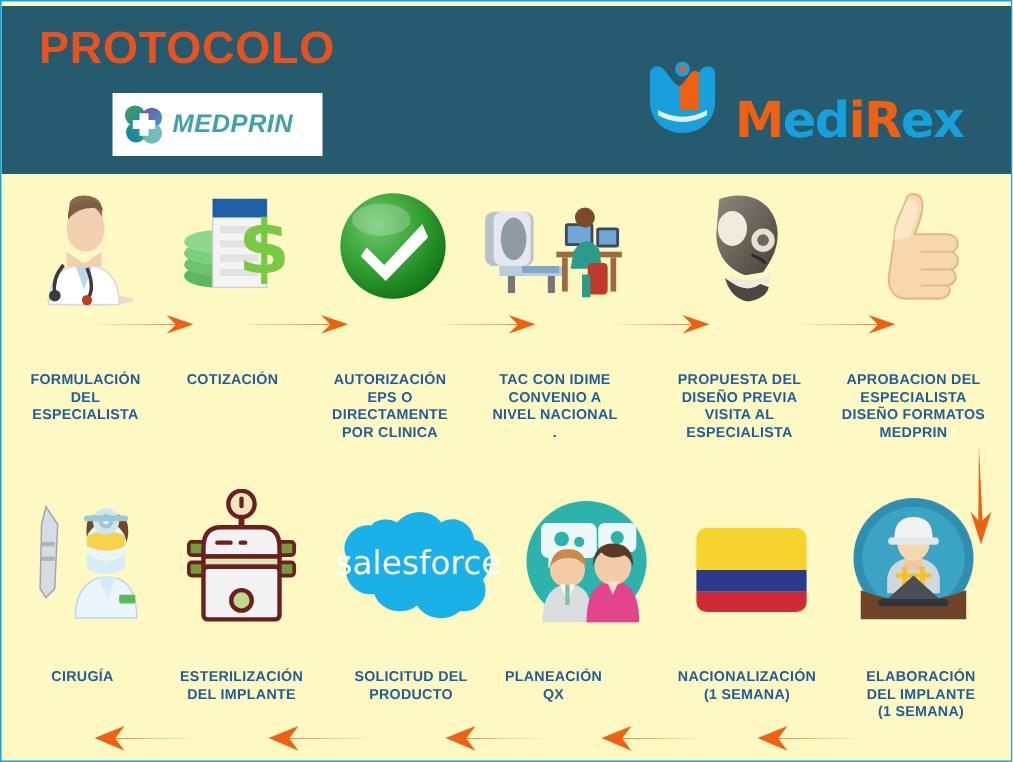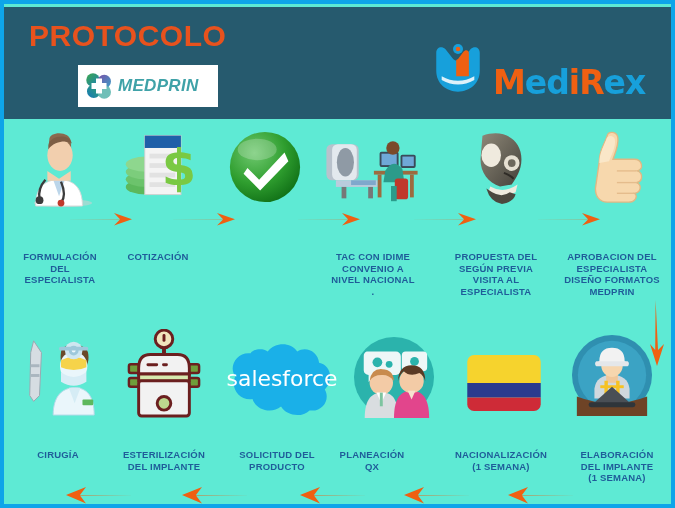--- a/index.html
+++ b/index.html
@@ -7,23 +7,23 @@
     padding: 0;
     background: #ffffff;
   }
   body {
     font-family: "Liberation Sans", sans-serif;
   }
   #slide {
     position: relative;
     width: 675px;
     height: 508px;
-    background: #5eead4;
+    background: #fef9c3;
     overflow: hidden;
-    border: 4px solid #0ea5e9;
+    border: 1px solid #0ea5e9;
     box-sizing: border-box;
   }
 
   
   .header {
     position: absolute;
     left: 0; top: 3px;
     width: 675px; height: 112px;
     background: #265a6e;
   }
@@ -288,29 +288,35 @@
 
   <div class="row" style="top:242px; height:60px;">
     <div class="step" style="left:2px;   top:0; width:108px;">
         <div class="step-label">FORMULACIÓN
 DEL
 ESPECIALISTA</div>
       </div>
     <div class="step" style="left:106px; top:0; width:96px;">
         <div class="step-label">COTIZACIÓN</div>
       </div>
+    <div class="step" style="left:204px; top:0; width:110px;">
+        <div class="step-label">AUTORIZACIÓN
+EPS O
+DIRECTAMENTE
+POR CLINICA</div>
+      </div>
     <div class="step" style="left:314px; top:0; width:110px;">
         <div class="step-label">TAC CON IDIME
 CONVENIO A
 NIVEL NACIONAL
 .</div>
       </div>
     <div class="step" style="left:436px; top:0; width:112px;">
         <div class="step-label">PROPUESTA DEL
-SEGÚN PREVIA
+DISEÑO PREVIA
 VISITA AL
 ESPECIALISTA</div>
       </div>
     <div class="step" style="left:548px; top:0; width:120px;">
         <div class="step-label">APROBACION DEL
 ESPECIALISTA
 DISEÑO FORMATOS
 MEDPRIN</div>
       </div>
   </div>

